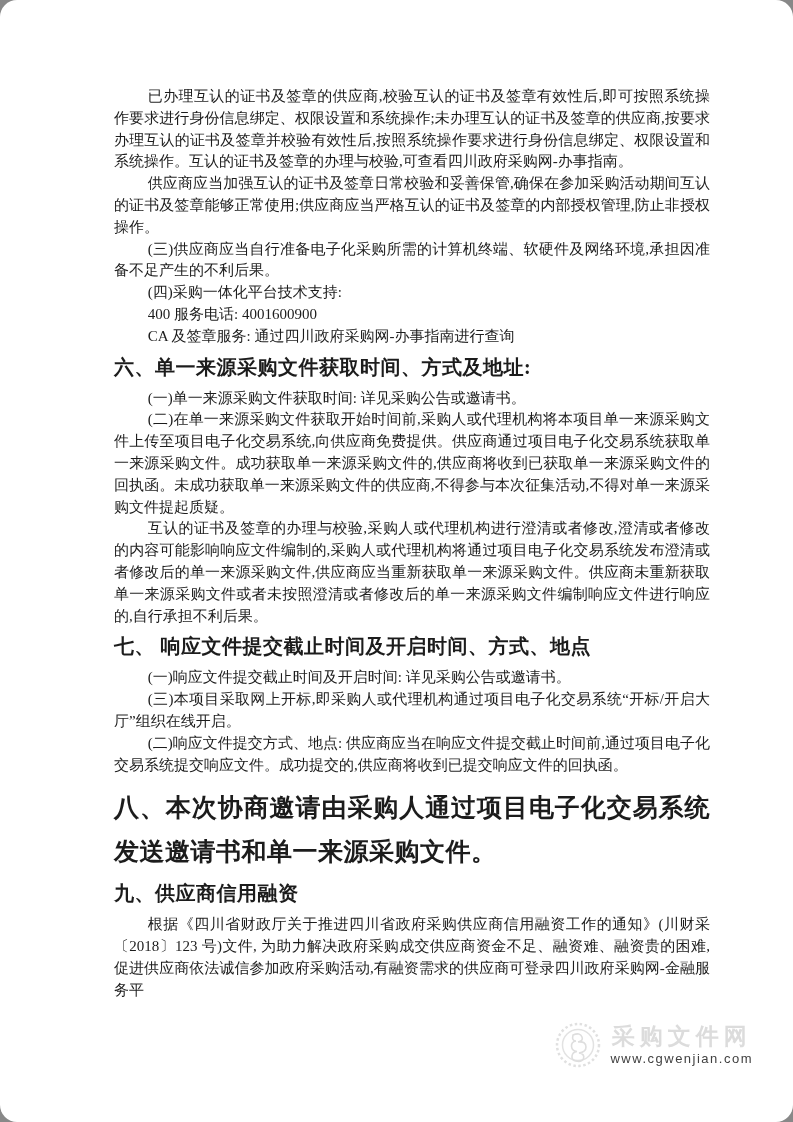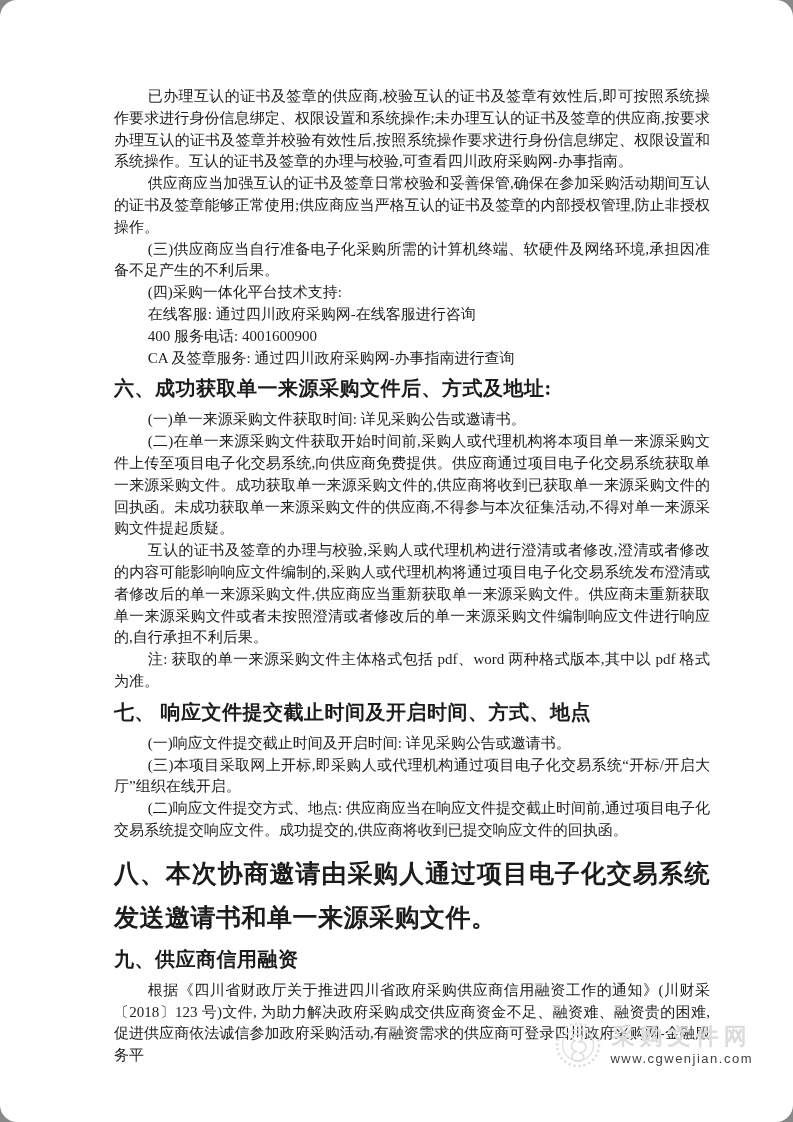--- a/index.html
+++ b/index.html
@@ -74,35 +74,33 @@
   <div class="content">
 
     <p class="indent">已办理互认的证书及签章的供应商,校验互认的证书及签章有效性后,即可按照系统操作要求进行身份信息绑定、权限设置和系统操作;未办理互认的证书及签章的供应商,按要求办理互认的证书及签章并校验有效性后,按照系统操作要求进行身份信息绑定、权限设置和系统操作。互认的证书及签章的办理与校验,可查看四川政府采购网-办事指南。</p>
 
     <p class="indent">供应商应当加强互认的证书及签章日常校验和妥善保管,确保在参加采购活动期间互认的证书及签章能够正常使用;供应商应当严格互认的证书及签章的内部授权管理,防止非授权操作。</p>
 
     <p class="indent">(三)供应商应当自行准备电子化采购所需的计算机终端、软硬件及网络环境,承担因准备不足产生的不利后果。</p>
 
     <p class="indent">(四)采购一体化平台技术支持:</p>
 
-    <p class="indent">在线客服: 通过四川政府采购网-在线客服进行咨询</p>
 
     <p class="indent">400 服务电话: 4001600900</p>
 
     <p class="indent">CA 及签章服务: 通过四川政府采购网-办事指南进行查询</p>
 
-    <h2 class="sec-heading">六、成功获取单一来源采购文件后、方式及地址:</h2>
+    <h2 class="sec-heading">六、单一来源采购文件获取时间、方式及地址:</h2>
 
     <p class="indent">(一)单一来源采购文件获取时间: 详见采购公告或邀请书。</p>
 
     <p class="indent">(二)在单一来源采购文件获取开始时间前,采购人或代理机构将本项目单一来源采购文件上传至项目电子化交易系统,向供应商免费提供。供应商通过项目电子化交易系统获取单一来源采购文件。成功获取单一来源采购文件的,供应商将收到已获取单一来源采购文件的回执函。未成功获取单一来源采购文件的供应商,不得参与本次征集活动,不得对单一来源采购文件提起质疑。</p>
 
     <p class="indent">互认的证书及签章的办理与校验,采购人或代理机构进行澄清或者修改,澄清或者修改的内容可能影响响应文件编制的,采购人或代理机构将通过项目电子化交易系统发布澄清或者修改后的单一来源采购文件,供应商应当重新获取单一来源采购文件。供应商未重新获取单一来源采购文件或者未按照澄清或者修改后的单一来源采购文件编制响应文件进行响应的,自行承担不利后果。</p>
 
-    <p class="indent">注: 获取的单一来源采购文件主体格式包括 pdf、word 两种格式版本,其中以 pdf 格式为准。</p>
 
     <h2 class="sec-heading">七、 响应文件提交截止时间及开启时间、方式、地点</h2>
 
     <p class="indent">(一)响应文件提交截止时间及开启时间: 详见采购公告或邀请书。</p>
 
     <p class="indent">(三)本项目采取网上开标,即采购人或代理机构通过项目电子化交易系统“开标/开启大厅”组织在线开启。</p>
 
     <p class="indent">(二)响应文件提交方式、地点: 供应商应当在响应文件提交截止时间前,通过项目电子化交易系统提交响应文件。成功提交的,供应商将收到已提交响应文件的回执函。</p>
 
     <h2 class="sec-heading-big">八、本次协商邀请由采购人通过项目电子化交易系统发送邀请书和单一来源采购文件。</h2>

